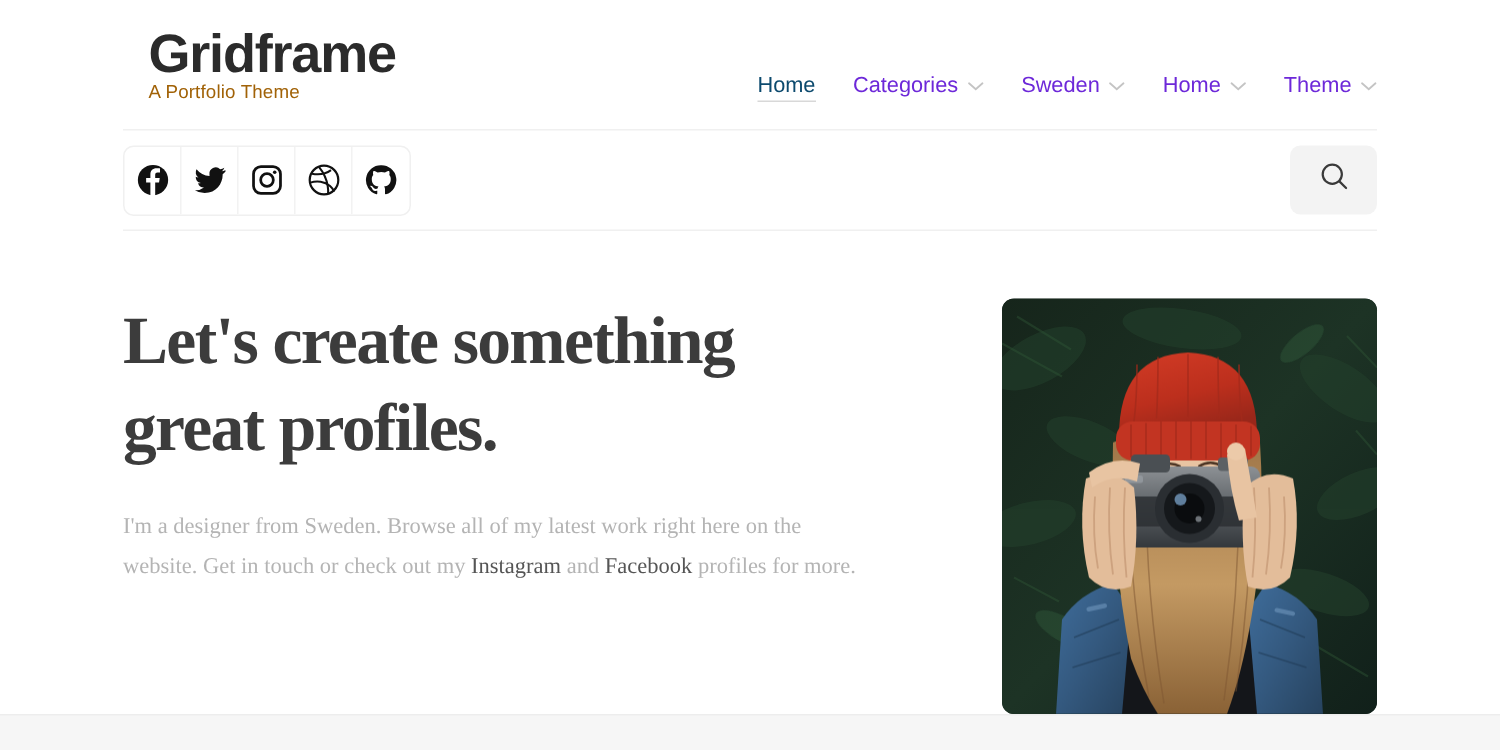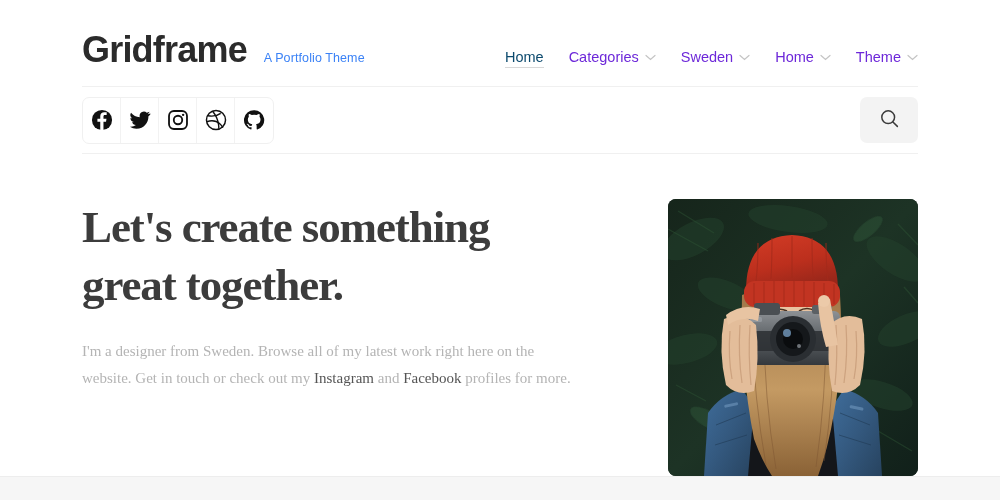--- a/index.html
+++ b/index.html
@@ -12,27 +12,27 @@
   .page { position: relative; width: 1000px; height: 500px; background: #fff; }
 
   
   .container { width: 836px; margin: 0 auto; position: relative; }
 
   
   .header-top {
     display: flex; align-items: flex-end;
     height: 86px; padding-bottom: 18px;
   }
-  .brand-group { display: flex; align-items: baseline; }
+  .brand-group { display: flex; align-items: baseline; flex-direction: column; }
   .logo {
     font-size: 36px; font-weight: bold; color: #2b2b2b;
     letter-spacing: -0.8px; line-height: 1;
   }
   .tagline {
-    font-size: 12.5px; color: #3b82f6; margin-left: 17px;
+    font-size: 12.5px; color: #a16207; margin-left: 17px;
     letter-spacing: 0.1px; white-space: nowrap;
   }
   .mainnav { margin-left: auto; display: flex; align-items: baseline; gap: 25px; }
   .navitem {
     font-size: 14.5px; color: #6d28d9; display: flex; align-items: center;
     gap: 6px; white-space: nowrap; cursor: pointer; position: relative;
     padding-bottom: 3px;
   }
   .navitem.active { color: #0c4a6e; }
   .navitem.active::after {
@@ -213,21 +213,21 @@
   </div>
 
   <div class="divider"></div>
 
   <div class="container">
     <div class="hero">
 
       <div class="hero-left">
         <h1 class="headline">
           <span>Let's create something</span><br>
-          <span>great together.</span>
+          <span>great profiles.</span>
         </h1>
         <p class="lede"><span>I'm a designer from Sweden. Browse all of my latest work right here on the website. Get in touch or check out my </span><a href="#">Instagram</a><span> and </span><a href="#">Facebook</a><span> profiles for more.</span></p>
       </div>
 
       <div class="hero-right">
         <div class="photo">
           <svg viewBox="0 0 250 277" preserveAspectRatio="xMidYMid slice">
             <defs>
               <linearGradient id="bg" x1="0" y1="0" x2="1" y2="1">
                 <stop offset="0" stop-color="#16251b"></stop>

